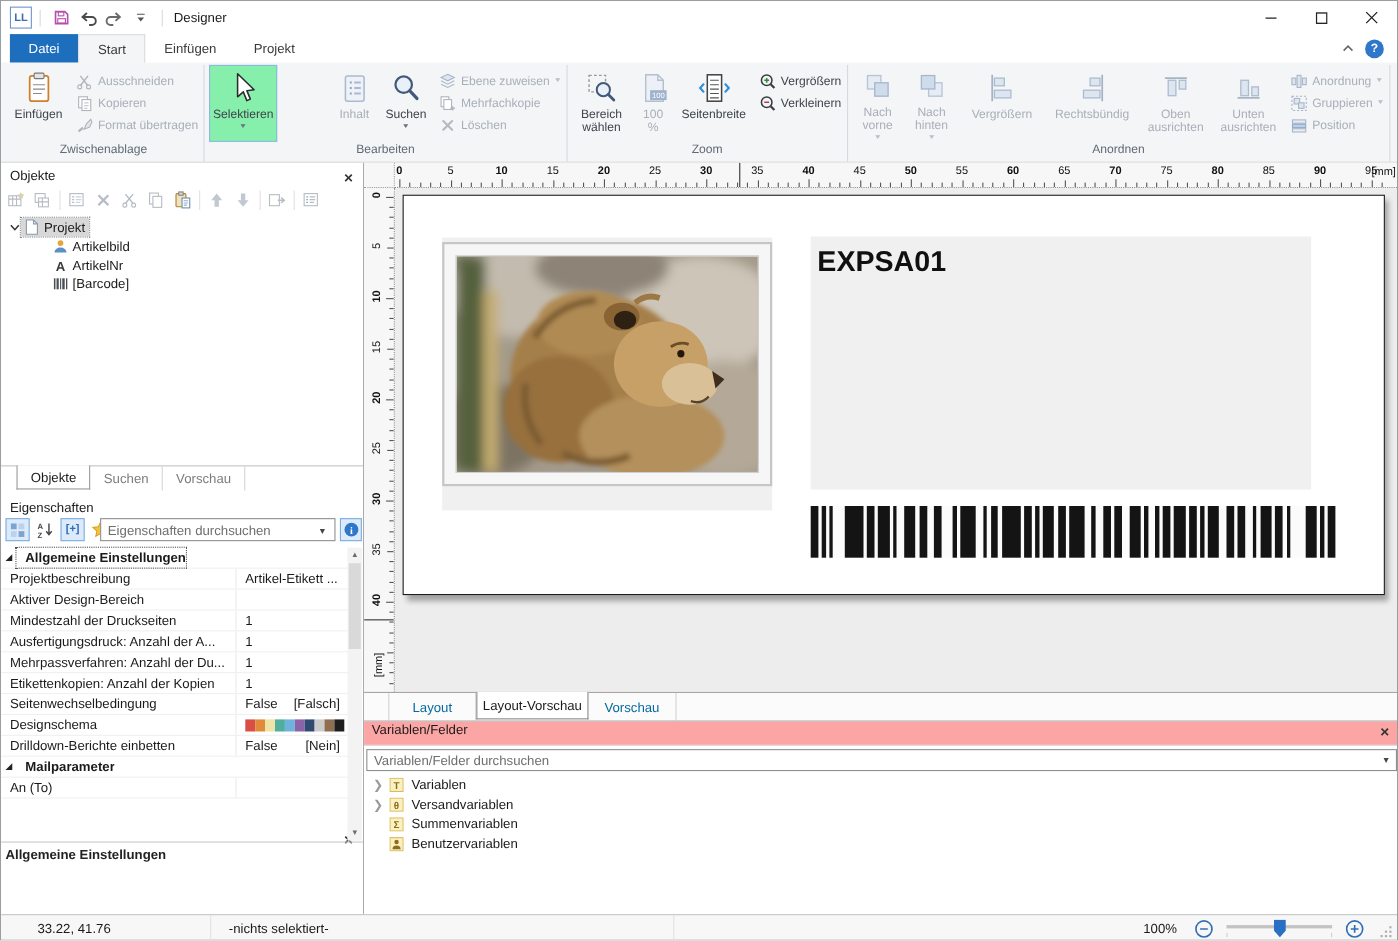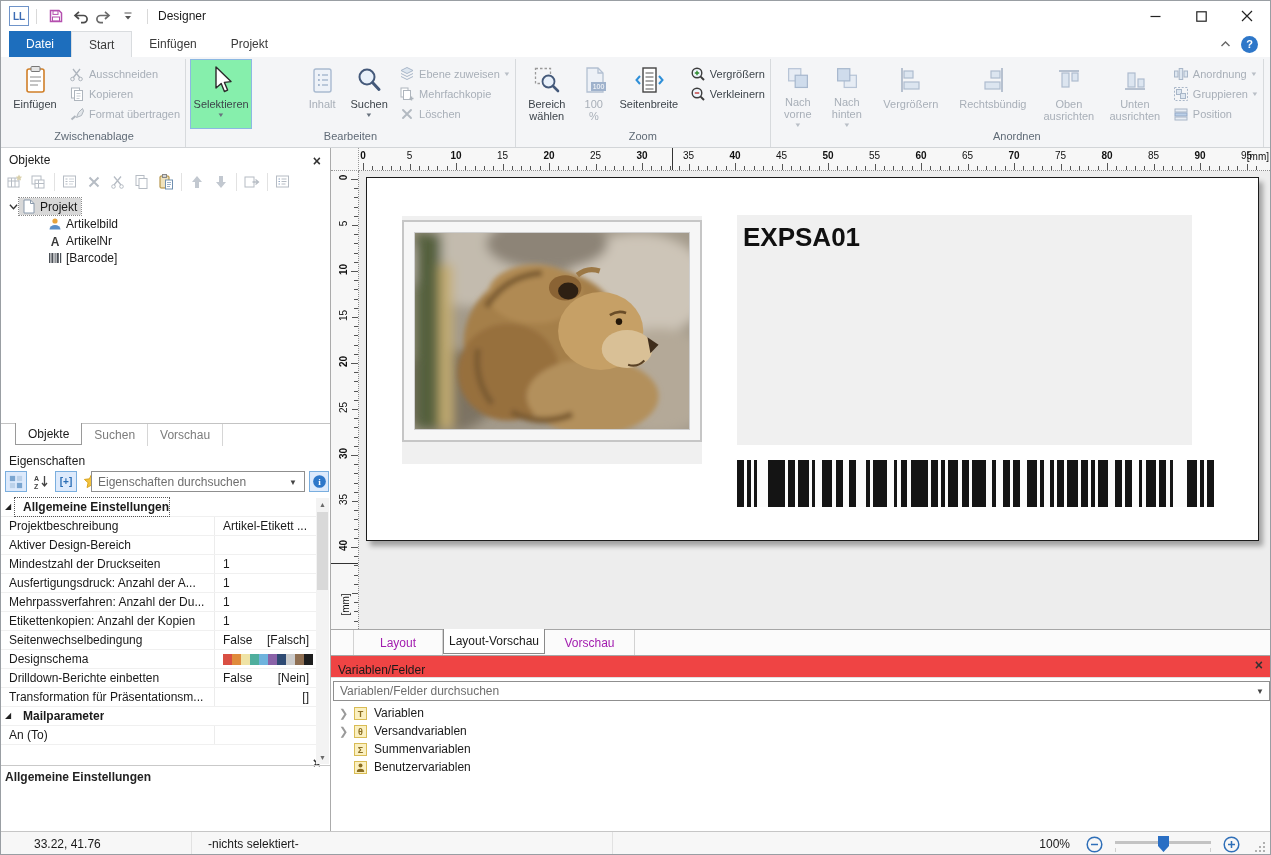--- a/index.html
+++ b/index.html
@@ -94,27 +94,27 @@
 .photo{width:100%;height:100%;border:1px solid #cfcfcf;overflow:hidden}
 .photo svg{display:block;width:100%;height:100%}
 .textblock{position:absolute;left:370px;top:37px;width:455px;height:230px;background:#f0f0f0;padding:6px 0 0 6px;overflow:hidden}
 .artcode{font-size:26px;font-weight:bold;color:#101010;line-height:32px}
 .artline{font-size:24px;color:#8b8b8b;line-height:38px;white-space:nowrap;letter-spacing:-0.3px}
 .barcode{position:absolute;left:370px;top:282px;width:477px;height:47px;background:#fbfbfb;display:flex}
 .bc{height:100%}
 
 
 .viewtabs{position:absolute;left:330px;top:628px;width:941px;height:26px;background:#fbfbfb;border-top:1px solid #a6a6a6;display:flex;padding-left:22px}
-.vtab{height:100%;display:flex;align-items:center;justify-content:center;font-size:12px;color:#a21caf;border-right:1px solid #d2d2d2;width:90px}
+.vtab{height:100%;display:flex;align-items:center;justify-content:center;font-size:12px;color:#0369a1;border-right:1px solid #d2d2d2;width:80px}
 .vtab:first-child{border-left:1px solid #d2d2d2}
 .vtab.active{background:#fff;border:1px solid #8a8a8a;border-top:none;margin-top:-1px;color:#1a1a1a;width:102px}
 
 
 .varspanel{position:absolute;left:330px;top:654px;width:941px;height:176px;background:#fff;border-top:1px solid #a6a6a6}
-.varhead{position:relative;height:22px;background:#ef4444;border-bottom:1px solid #e0e0e0;display:flex;align-items:flex-end;padding-left:7px;font-size:12px;color:#1a1a1a}
+.varhead{position:relative;height:22px;background:#fca5a5;border-bottom:1px solid #e0e0e0;display:flex;align-items:flex-start;padding-left:7px;font-size:12px;color:#1a1a1a}
 .vsearch{position:absolute;left:2px;top:25px;width:937px;height:20px;border:1px solid #8f8f8f;background:#fff;font-size:12px;color:#444;padding:0 20px 0 6px;font-family:"Liberation Sans",sans-serif}
 .vsearch::placeholder{color:#6e6e6e;opacity:1}
 .vcombo-arrow{position:absolute;right:8px;top:31px;font-size:8px;color:#444}
 .vartree{position:absolute;left:0;top:48px;width:100%}
 .vrow{height:18px;display:flex;align-items:center;padding-left:8px;font-size:12px;color:#1a1a1a}
 .vchev{width:14px;color:#9a9a9a;font-size:11px}
 .vicon{width:15px;margin-right:6px;display:flex;justify-content:center}
 
 
 .statusbar{position:absolute;left:0;top:830px;width:100%;height:25px;background:#f7f7f7;border-top:1px solid #c6c6c6;display:flex;align-items:center;font-size:12px;color:#1a1a1a}
@@ -677,27 +677,20 @@
               <i style="background:#1e1e1e"></i>
             </span>
             <span></span>
           </span>
         </div>
         <div class="prow">
           <span class="plabel">Drilldown-Berichte einbetten</span>
           <span class="pvalcell">
             <span>False</span>
             <span>[Nein]</span>
-          </span>
-        </div>
-        <div class="prow">
-          <span class="plabel">Transformation für Präsentationsm...</span>
-          <span class="pvalcell">
-            <span></span>
-            <span>[]</span>
           </span>
         </div>
         <div class="prow pcat">
           <span class="pcaret">◢</span>
           <span class="plabel ">Mailparameter</span>
         </div>
         <div class="prow">
           <span class="plabel">An (To)</span>
           <span class="pvalcell">
             <span></span>

